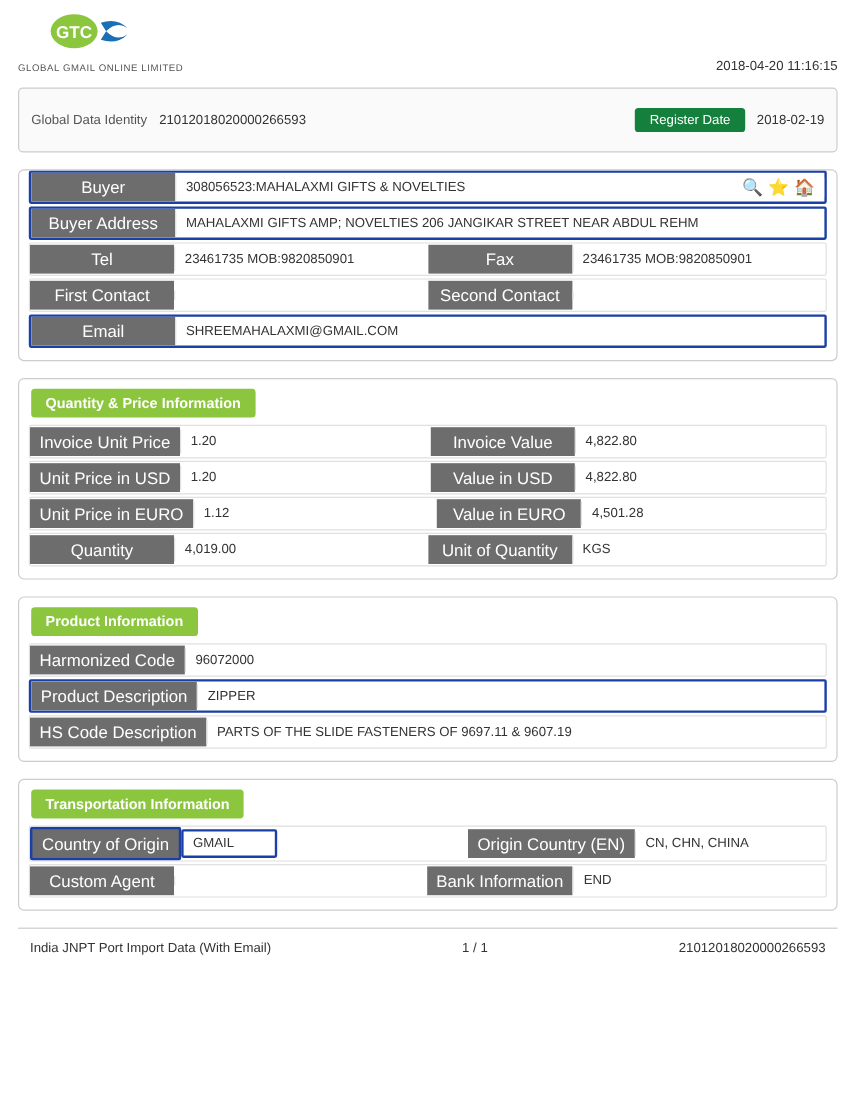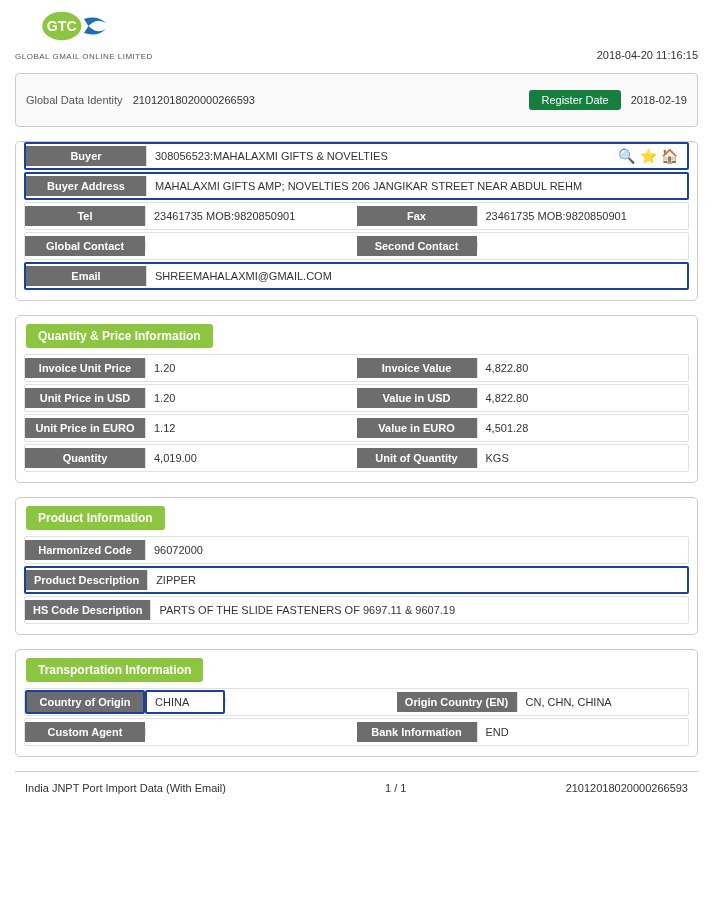--- a/index.html
+++ b/index.html
@@ -94,22 +94,22 @@
       font-weight: bold;
       padding: 5px 12px;
       display: inline-block;
       border-radius: 3px;
       margin: 8px 10px 6px 10px;
     }
 
     .field-label {
       background: #6d6d6d;
       color: #fff;
-      font-size: 11px;
-      font-weight: bold;
+      font-size: 14px;
+      font-weight: normal;
       text-align: left;
       display: flex;
       align-items: center;
       justify-content: center;
       padding: 4px 8px;
       min-width: 120px;
       white-space: nowrap;
     }
     .field-value {
       font-size: 11px;
@@ -209,21 +209,21 @@
       </div>
 
       <div class="single-field-row" style="display:flex;">
         <div class="field-label">Tel</div>
         <div class="field-value">23461735 MOB:9820850901</div>
         <div class="field-label">Fax</div>
         <div class="field-value">23461735 MOB:9820850901</div>
       </div>
 
       <div class="single-field-row" style="display:flex;">
-        <div class="field-label">Global Contact</div>
+        <div class="field-label">First Contact</div>
         <div class="field-value"></div>
         <div class="field-label">Second Contact</div>
         <div class="field-value"></div>
       </div>
 
       <div class="single-field-row highlighted">
         <div class="field-label">Email</div>
         <div class="field-value">SHREEMAHALAXMI@GMAIL.COM</div>
       </div>
     </div>
@@ -283,21 +283,21 @@
       </div>
     </div>
   </div>
 
   <div class="section-card">
     <div class="section-header">Transportation Information</div>
     <div class="section-inner">
 
       <div class="single-field-row" style="display:flex;">
         <div class="field-label" style="border: 2px solid #1a3fa5; border-radius:2px;">Country of Origin</div>
-        <div class="field-value" style="border: 2px solid #1a3fa5; border-radius:2px; max-width:80px;">CHINA</div>
+        <div class="field-value" style="border: 2px solid #1a3fa5; border-radius:2px; max-width:80px;">GMAIL</div>
         <div class="field-value" style="flex:1;"></div>
         <div class="field-label">Origin Country (EN)</div>
         <div class="field-value">CN, CHN, CHINA</div>
       </div>
 
       <div class="single-field-row" style="display:flex;">
         <div class="field-label">Custom Agent</div>
         <div class="field-value"></div>
         <div class="field-label">Bank Information</div>
         <div class="field-value">END</div>

